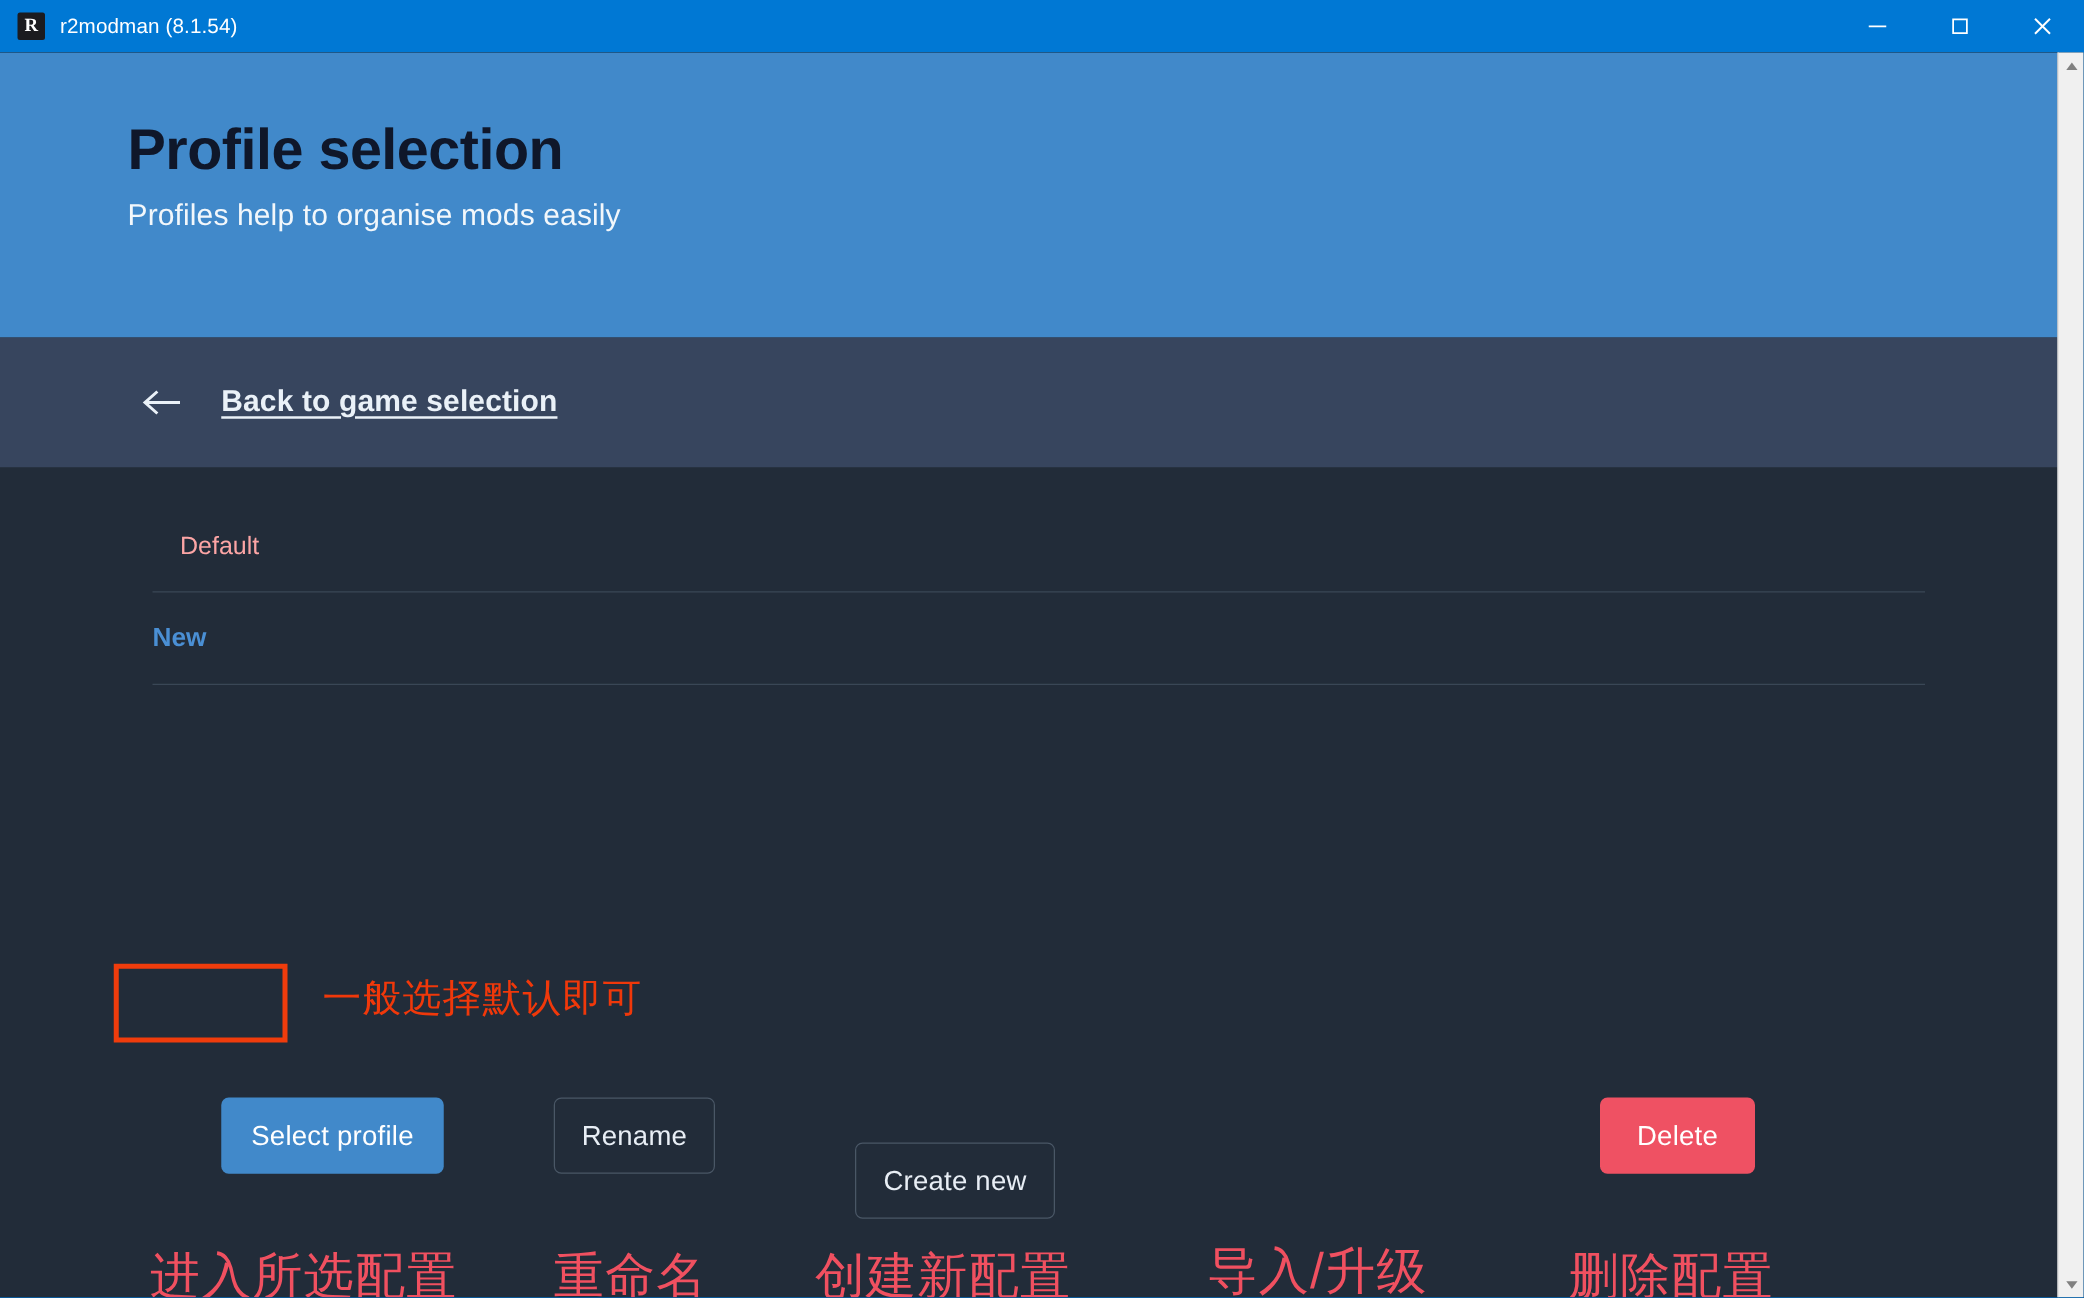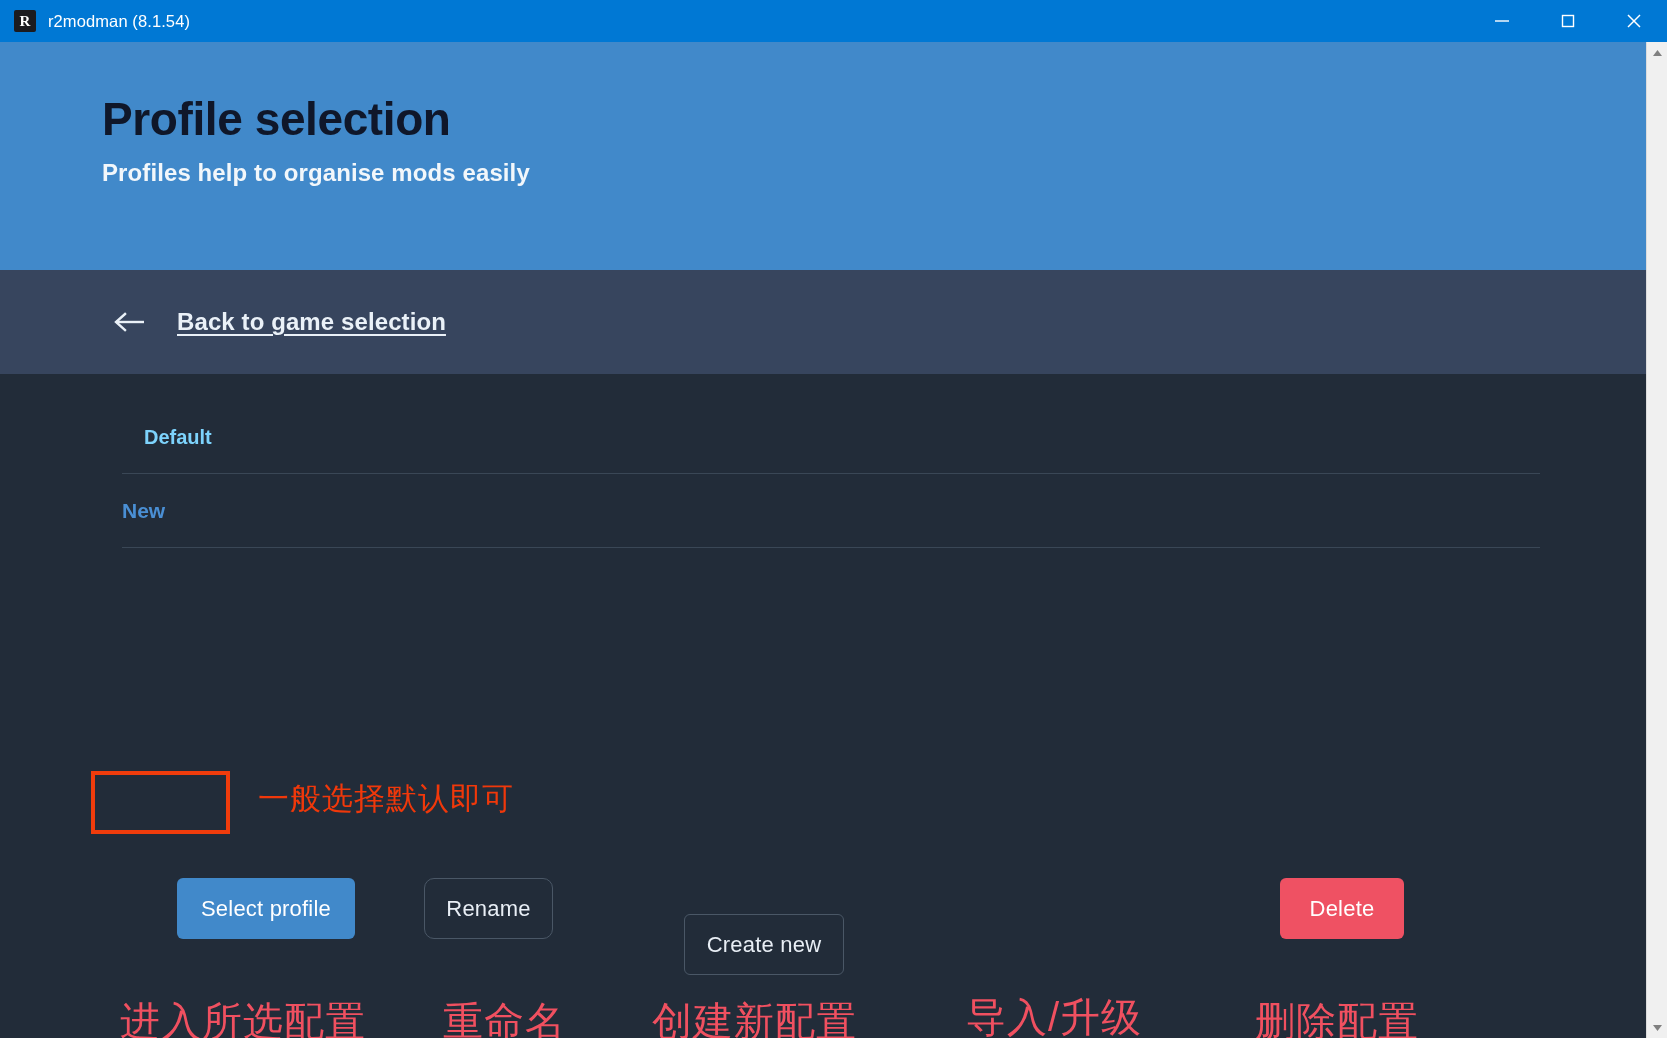--- a/index.html
+++ b/index.html
@@ -99,21 +99,21 @@
   #hero h1 {
     color: #0f172a;
     font-size: 46px;
     font-weight: bold;
     letter-spacing: -0.4px;
     line-height: 1.1;
   }
   #hero .subtitle {
     color: #f2f7fb;
     font-size: 24px;
-    font-weight: bold;
+    font-weight: normal;
     margin-top: 14px;
     letter-spacing: 0.1px;
   }
 
   
   #backbar {
     height: 104px;
     background: #37455e;
     display: flex;
     padding-left: 113px;
@@ -150,23 +150,23 @@
     width: 1418px;
   }
   .profile-row {
     position: relative;
     height: 72px;
     display: flex;
     align-items: center;
     border-bottom: 1px solid #3a4756;
   }
   .profile-row .pname {
-    color: #7dd3fc;
+    color: #fca5a5;
     font-size: 20px;
-    font-weight: bold;
+    font-weight: normal;
     padding-left: 22px;
   }
   .profile-row.new .pname {
     color: #4a8fd4;
     padding-left: 0;
     font-weight: bold;
     font-size: 21px;
   }
   .profile-row.new { height: 74px; }
 
@@ -226,21 +226,21 @@
     background: transparent;
     color: #e8eef5;
     border: 1px solid #4a5766;
   }
   .btn.danger {
     background: #ef5163;
     color: #ffffff;
     border: none;
   }
   #btn-select  { left: 152px;  width: 178px; }
-  #btn-rename  { left: 424px;  width: 129px; border-radius: 10px; }
+  #btn-rename  { left: 443px;  width: 129px; }
   #btn-create  { left: 684px;  width: 160px; margin-top: 36px; }
   #btn-import  { left: 956px;  width: 212px; }
   #btn-delete  { left: 1280px; width: 124px; }
 
   
   .anno {
     position: absolute;
     color: #f05060;
     font-size: 40px;
     letter-spacing: 1px;

